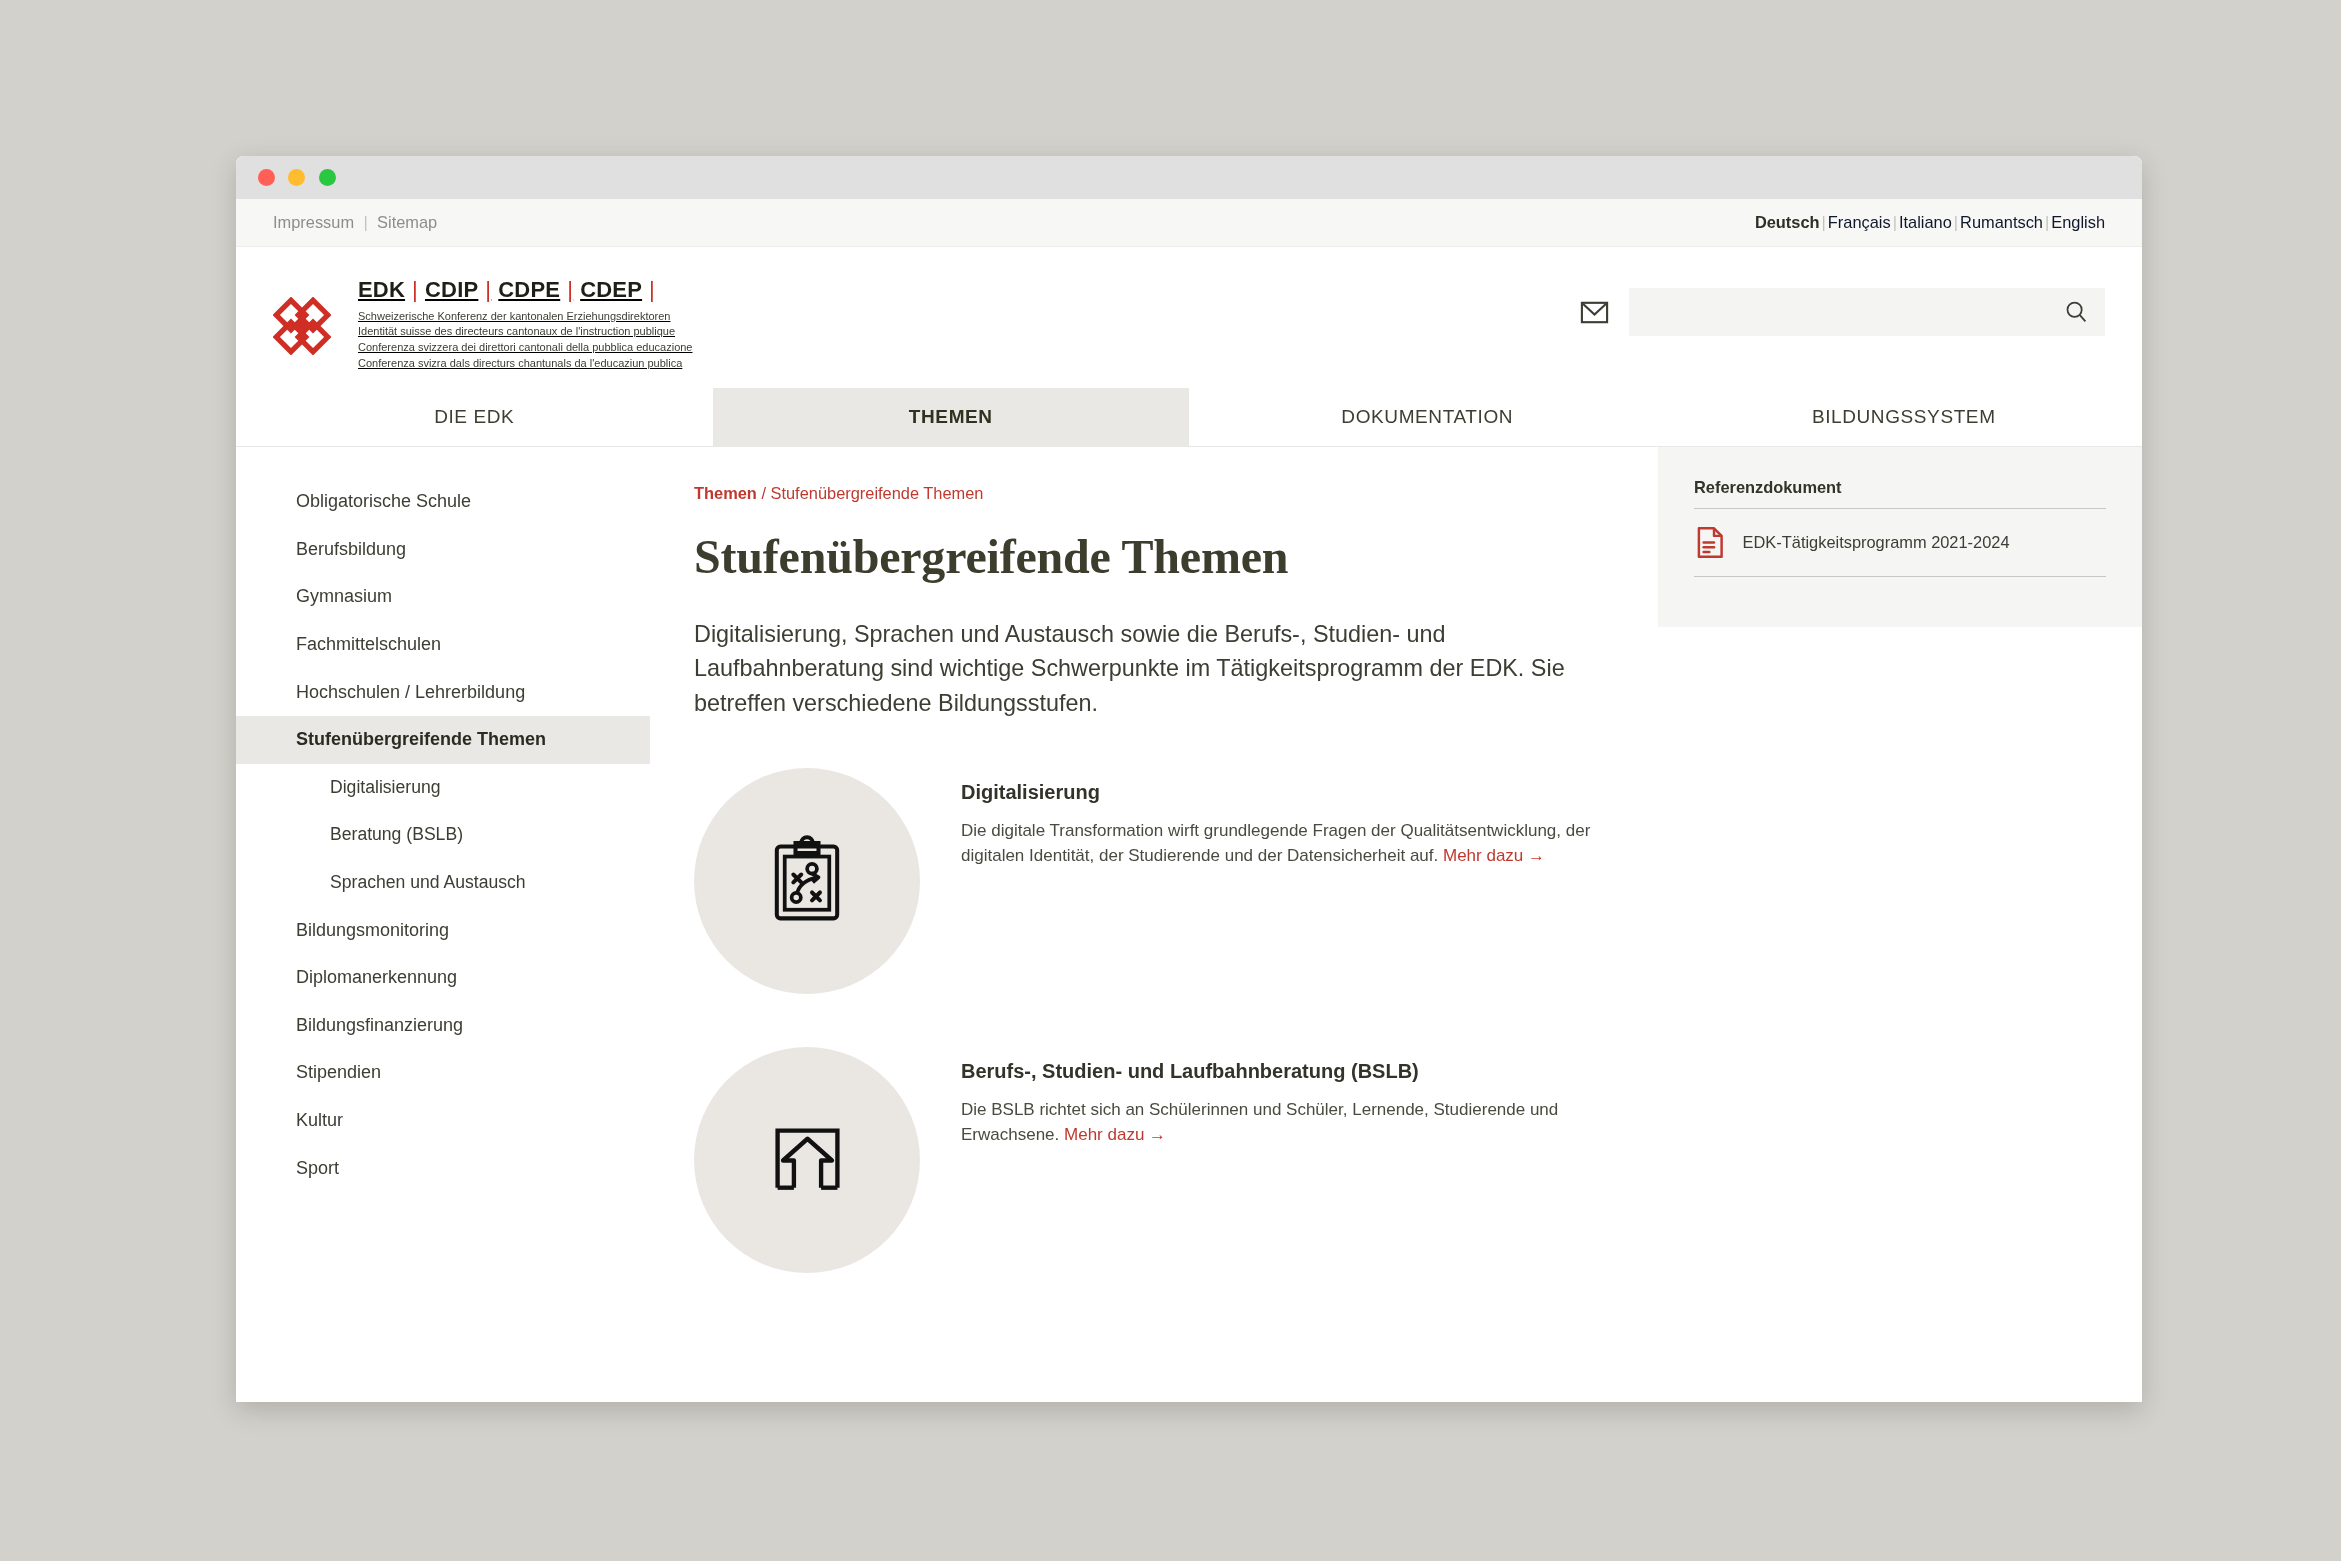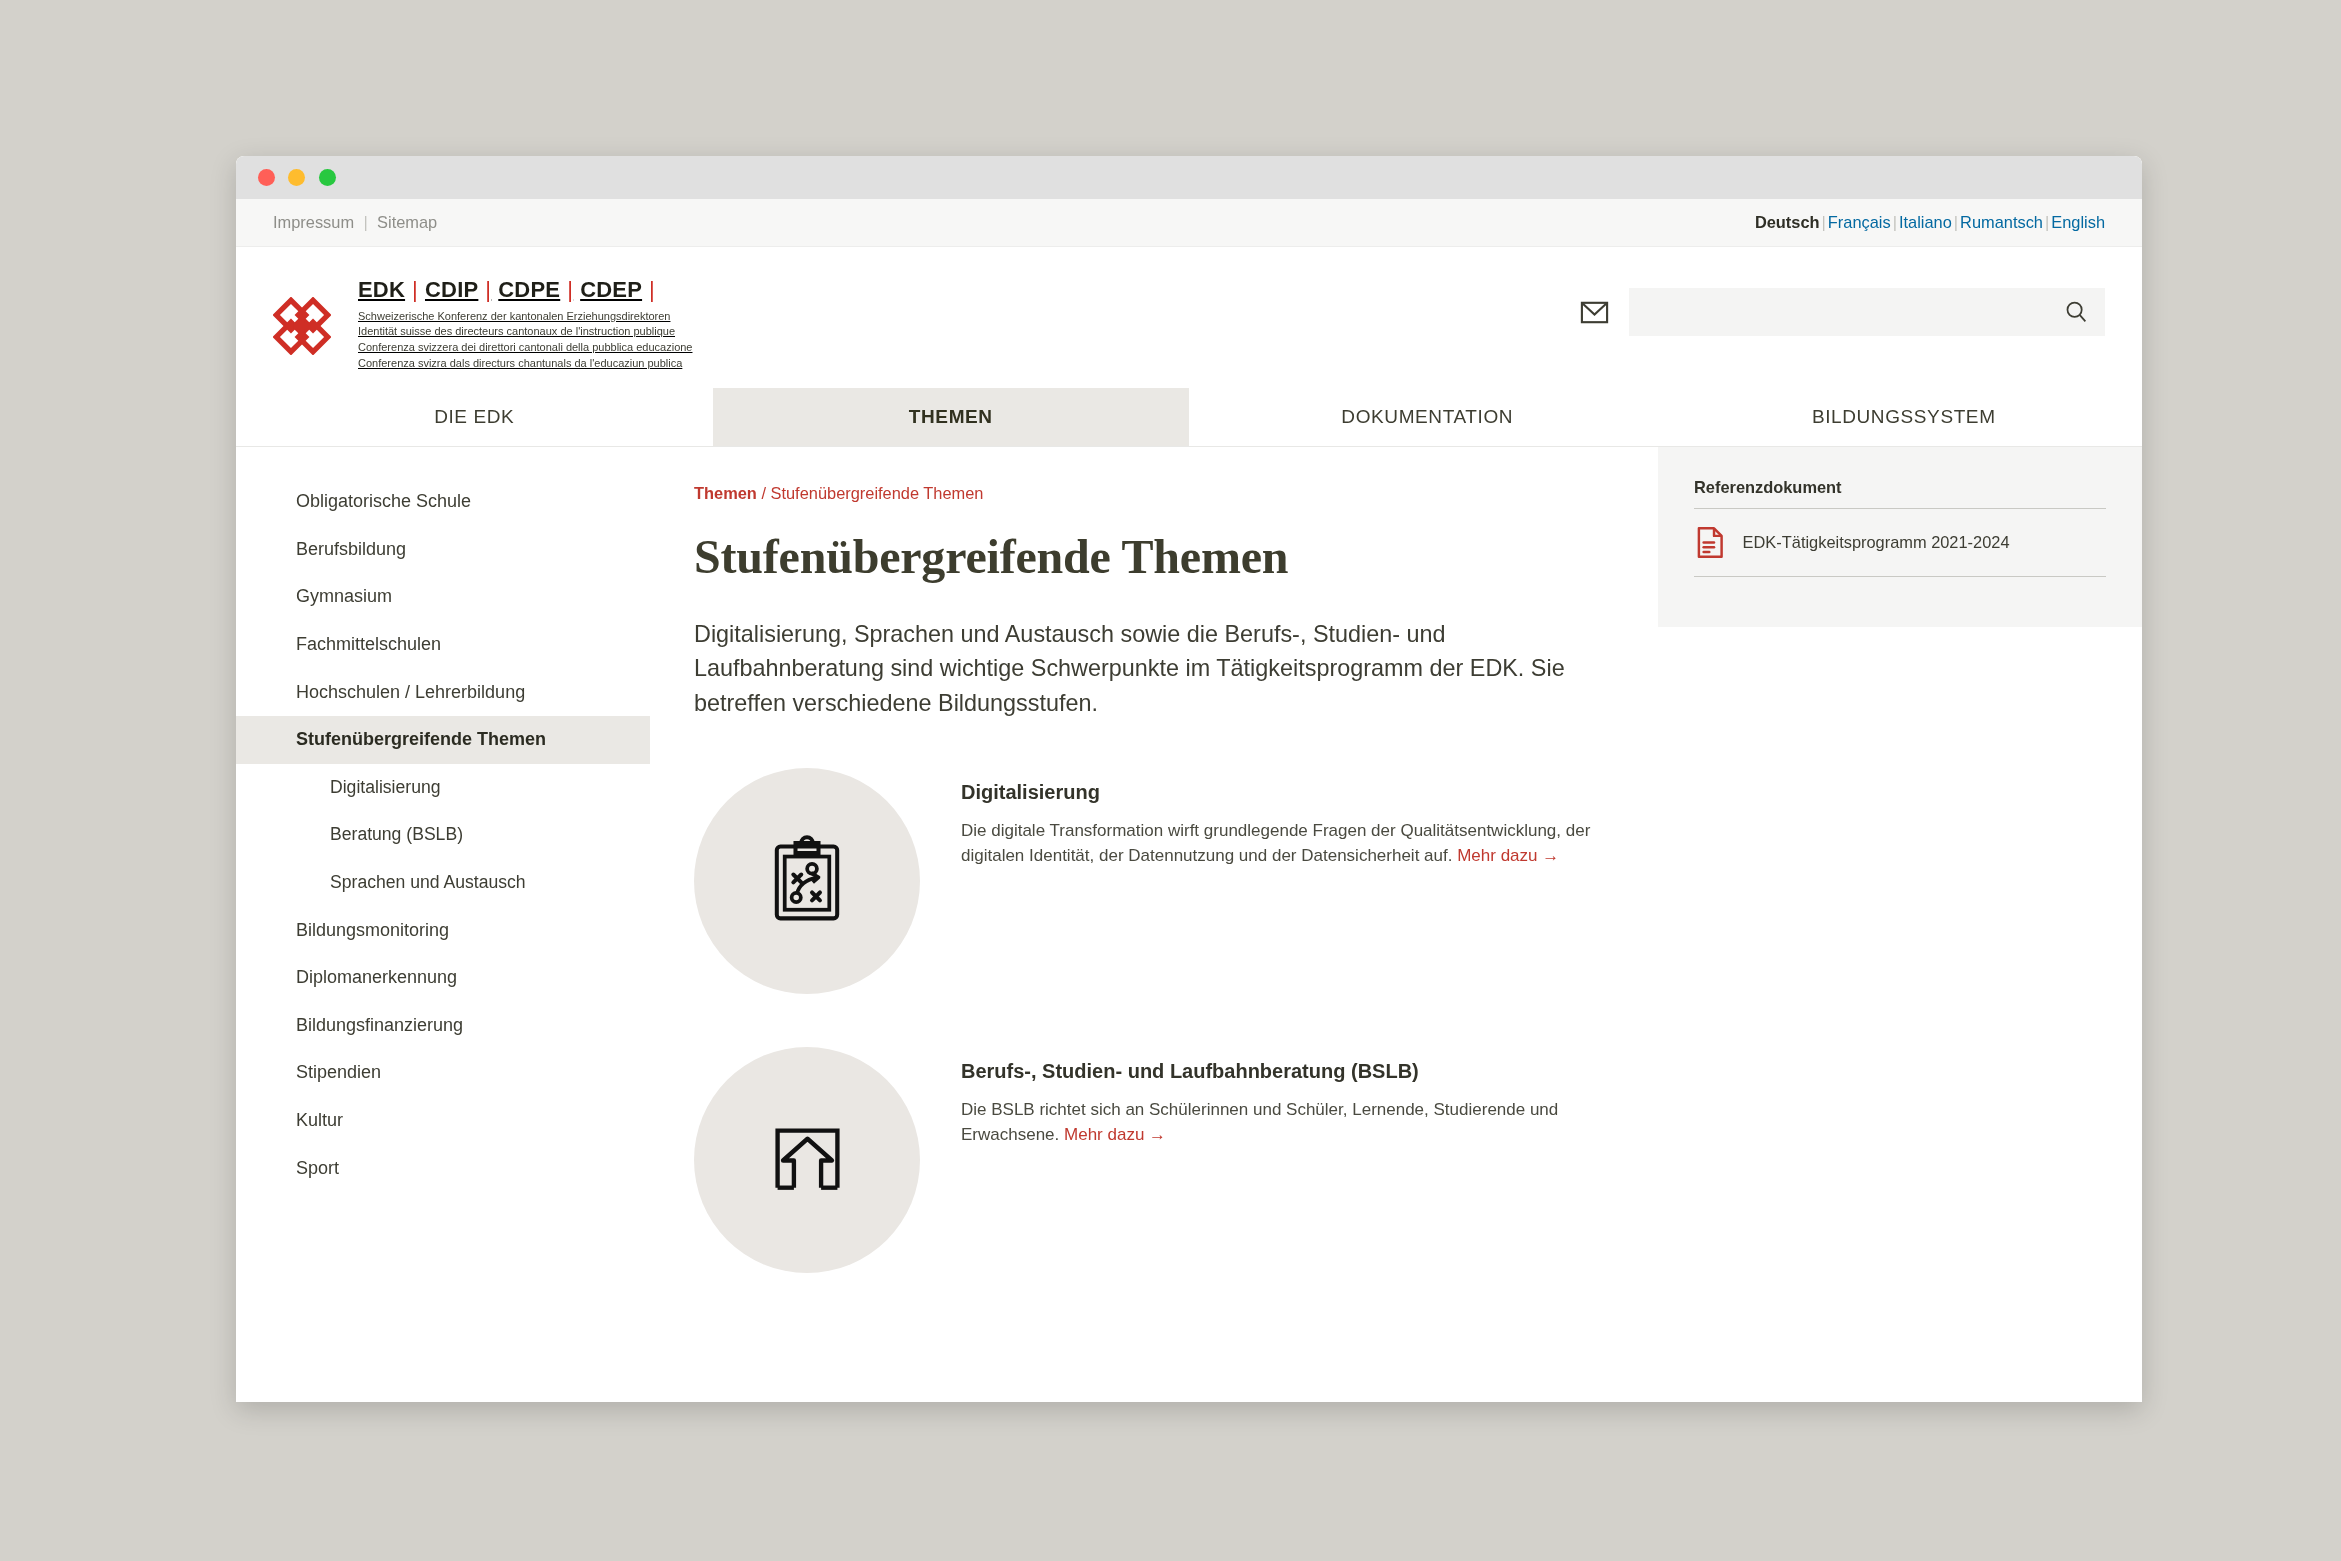--- a/index.html
+++ b/index.html
@@ -34,21 +34,21 @@
     height:48px; background:#f7f7f6;
     display:flex; align-items:center;
     padding:0 37px 0 37px;
     font-size:16.4px; color:#9a9a95;
     border-bottom:0.8px solid #ededec;
   }
   #utility-left{display:flex;align-items:center;gap:9.4px;}
   #utility-left a{color:#8e8e89;text-decoration:none;}
   .sep{color:#c3c3be;}
   #lang-list{margin-left:auto;display:flex;align-items:center;gap:2px;}
-  #lang-list .lang{color:#0369a1;text-decoration:none;}
+  #lang-list .lang{color:#0f172a;text-decoration:none;}
   #lang-list .lang.active{color:#2f2f26;font-weight:bold;}
 
   
   #masthead{
     height:141px; background:#fff;
     display:flex; align-items:flex-start;
     padding:30px 37px 0 37px;
     position:relative;
   }
   #brand{display:flex; gap:27px; align-items:center;text-decoration:underline;}
@@ -262,21 +262,21 @@
               <line x1="22.5" y1="27.5" x2="28" y2="33"></line>
                 <line x1="28" y1="27.5" x2="22.5" y2="33"></line>
               <line x1="35.5" y1="40" x2="41" y2="45.5"></line>
                 <line x1="41" y1="40" x2="35.5" y2="45.5"></line>
             </g>
           </svg>
         </div>
         <div class="topic-body">
           <div class="topic-title">Digitalisierung</div>
           <div class="topic-desc">
-            <span>Die digitale Transformation wirft grundlegende Fragen der Qualitätsentwicklung, der digitalen Identität, der Datennutzung und der Datensicherheit auf.</span>
+            <span>Die digitale Transformation wirft grundlegende Fragen der Qualitätsentwicklung, der digitalen Identität, der Studierende und der Datensicherheit auf.</span>
             <a href="#" class="more-link"><span>Mehr dazu</span> <span>→</span></a>
           </div>
         </div>
       </div>
 
       <div class="topic-row">
         <div class="topic-circle">
           <svg width="87" height="87" viewBox="0 0 64 64">
             <path d="M10 52V10h44v42" fill="none" stroke="#111" stroke-width="3.2"></path>
             <path d="M22 52V32h-8L32 16l18 16h-8v20" fill="none" stroke="#111" stroke-width="3.2" stroke-linejoin="round"></path>

